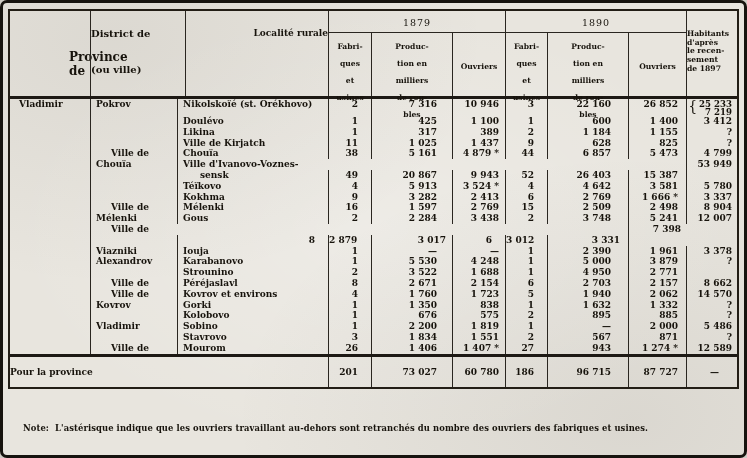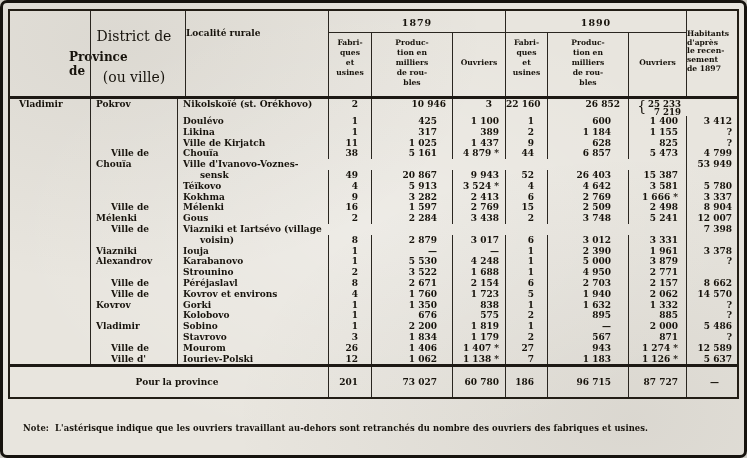--- a/index.html
+++ b/index.html
@@ -19,28 +19,28 @@
   .stat-table{
     position:absolute;left:5px;top:6px;width:731px;box-sizing:border-box;
     border:2px solid #221d15;
   }
   .cols{grid-template-columns:80px 87px 151px 43px 81px 53px 42px 81px 58px 1fr;}
   
   .thead{display:grid;grid-template-rows:22px 63px;border-bottom:3px solid #1d1914;}
   .thead>div{box-sizing:border-box;}
   .bl{border-left:1.2px solid #2a2620;}
   .h-province{grid-column:1;grid-row:1/3;font-size:12px;font-weight:700;padding:39px 0 0 11px;margin-left:48px;}
-  .h-district{grid-column:2;grid-row:1/3;font-size:14px;font-weight:400;text-align:center;}
+  .h-district{grid-column:2;grid-row:1/3;font-size:10px;font-weight:700;text-align:left;}
   .h-district .l1{margin-top:17px;}
   .h-district .l2{margin-top:25px;}
-  .h-locality{grid-column:3;grid-row:1/3;font-size:9px;font-weight:700;text-align:left;padding-top:17px;margin-left:8px;}
-  .h-year{font-size:9.5px;font-weight:700;text-align:center;padding-top:6px;letter-spacing:1px;grid-row:1;border-bottom:1.6px solid #2a2620;}
+  .h-locality{grid-column:3;grid-row:1/3;font-size:9px;font-weight:700;text-align:right;padding-top:17px;margin-left:8px;}
+  .h-year{font-size:9.5px;font-weight:400;text-align:center;padding-top:6px;letter-spacing:1px;grid-row:1;border-bottom:1.6px solid #2a2620;}
   .h-y1879{grid-column:4/7;}
   .h-y1890{grid-column:7/10;}
-  .h-sub{grid-row:2;font-size:7.6px;font-weight:700;text-align:center;line-height:10px;white-space:pre-line;padding-top:5px;}
+  .h-sub{grid-row:2;font-size:7.6px;font-weight:700;text-align:center;line-height:17px;white-space:pre-line;padding-top:5px;}
   .h-sub.mid{padding-top:25px;}
   .h-hab{grid-column:10;grid-row:1/3;font-size:7.6px;font-weight:700;text-align:left;line-height:8.7px;white-space:pre-line;padding-top:19px;}
   
   .tbody{font-size:9px;font-weight:700;line-height:10.8px;}
   .tr{display:grid;overflow:hidden;}
   .tr>div{box-sizing:border-box;overflow:hidden;}
   .tr.s{height:10.8px;}
   .tr.t{height:17px;}
   .tr.d{height:21.6px;}
   .cell-province{padding-left:9px;}
@@ -58,21 +58,21 @@
   .col-o90{padding-right:8px;}
   .cell-hab{display:flex;justify-content:flex-end;padding-right:5px;}
   .hab-lines{text-align:right;}
   .t .hab-lines{font-size:8.6px;line-height:8.4px;padding-top:0.5px;}
   .brace{font-size:14px;line-height:15px;font-weight:400;margin-right:2px;transform:scaleY(1.1);}
   
   .tfoot{display:grid;grid-template-columns:318px 43px 81px 53px 42px 81px 58px 1fr;
          height:30px;align-items:center;border-top:3px solid #1d1914;
          font-size:9px;font-weight:700;}
   .tfoot>div{box-sizing:border-box;}
-  .tfoot .label{text-align:center;padding-left:16px;}
+  .tfoot .label{}
   .tfoot .blf{border-left:1.2px solid #2a2620;height:100%;display:flex;align-items:center;justify-content:flex-end;}
   
   .note{position:absolute;left:20px;top:420px;font-size:8.4px;font-weight:700;letter-spacing:0.1px;}
   .note .txt{margin-left:6px;font-weight:700;}
 </style>
 </head>
 <body>
 
 <div class="frame">
 
@@ -115,20 +115,21 @@
     </div>
 
     <div class="tbody">
         <div class="tr cols t">
     <div class="cell-province">Vladimir</div>
     <div class="cell-district bl">Pokrov</div>
     <div class="cell-locality bl">
             <div>Nikolskoïé (st. Orékhovo)</div>
           </div>
     <div class="num col-f79 bl">2</div>
+    <div class="num col-p79 bl">7 316</div>
     <div class="num col-o79 bl">10 946</div>
     <div class="num col-f90 bl">3</div>
     <div class="num col-p90 bl">22 160</div>
     <div class="num col-o90 bl">26 852</div>
     <div class="cell-hab bl">
             <span class="brace">{</span>
             <div class="hab-lines">
               <div>25 233</div>
               <div>7 219</div>
             </div>
@@ -293,24 +294,20 @@
     <div class="num col-o90 bl">5 241</div>
     <div class="cell-hab bl">
             <div class="hab-lines">
               <div>12 007</div>
             </div>
           </div>
   </div>
         <div class="tr cols d">
     <div class="cell-province"></div>
     <div class="cell-district bl indent">Ville de</div>
-    <div class="cell-locality bl">
-            <div>Viazniki et Iartsévo (village</div>
-            <div class="cont">voisin)</div>
-          </div>
     <div class="num col-f79 bl">8</div>
     <div class="num col-p79 bl">2 879</div>
     <div class="num col-o79 bl">3 017</div>
     <div class="num col-f90 bl">6</div>
     <div class="num col-p90 bl">3 012</div>
     <div class="num col-o90 bl">3 331</div>
     <div class="cell-hab bl">
             <div class="hab-lines">
               <div>7 398</div>
             </div>
@@ -459,21 +456,21 @@
           </div>
   </div>
         <div class="tr cols s">
     <div class="cell-province"></div>
     <div class="cell-district bl"></div>
     <div class="cell-locality bl">
             <div>Stavrovo</div>
           </div>
     <div class="num col-f79 bl">3</div>
     <div class="num col-p79 bl">1 834</div>
-    <div class="num col-o79 bl">1 179</div>
+    <div class="num col-o79 bl">1 551</div>
     <div class="num col-f90 bl">2</div>
     <div class="num col-p90 bl">567</div>
     <div class="num col-o90 bl">871</div>
     <div class="cell-hab bl">
             <div class="hab-lines">
               <div>?</div>
             </div>
           </div>
   </div>
         <div class="tr cols s">
@@ -484,38 +481,20 @@
           </div>
     <div class="num col-f79 bl">26</div>
     <div class="num col-p79 bl">1 406</div>
     <div class="num col-o79 bl">1 407 *</div>
     <div class="num col-f90 bl">27</div>
     <div class="num col-p90 bl">943</div>
     <div class="num col-o90 bl">1 274 *</div>
     <div class="cell-hab bl">
             <div class="hab-lines">
               <div>12 589</div>
-            </div>
-          </div>
-  </div>
-        <div class="tr cols s">
-    <div class="cell-province"></div>
-    <div class="cell-district bl indent">Ville d'</div>
-    <div class="cell-locality bl">
-            <div>Iouriev-Polski</div>
-          </div>
-    <div class="num col-f79 bl">12</div>
-    <div class="num col-p79 bl">1 062</div>
-    <div class="num col-o79 bl">1 138 *</div>
-    <div class="num col-f90 bl">7</div>
-    <div class="num col-p90 bl">1 183</div>
-    <div class="num col-o90 bl">1 126 *</div>
-    <div class="cell-hab bl">
-            <div class="hab-lines">
-              <div>5 637</div>
             </div>
           </div>
   </div>
       </div>
 
     <div class="tfoot">
       <div class="label">Pour la province</div>
       <div class="blf num col-f79">201</div>
       <div class="blf num col-p79">73 027</div>
       <div class="blf num col-o79">60 780</div>

